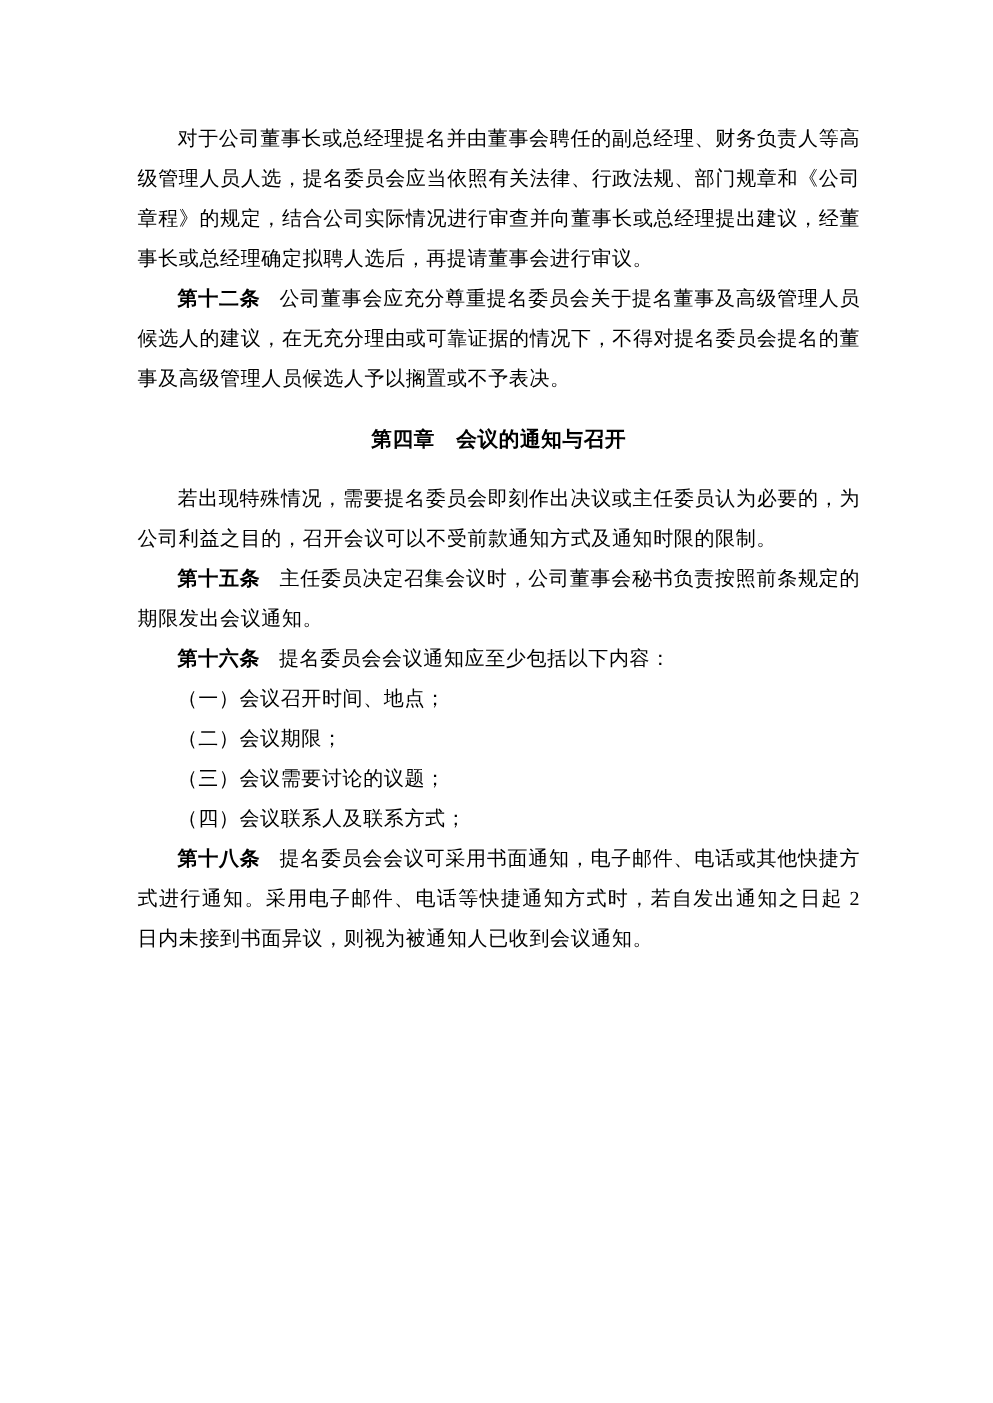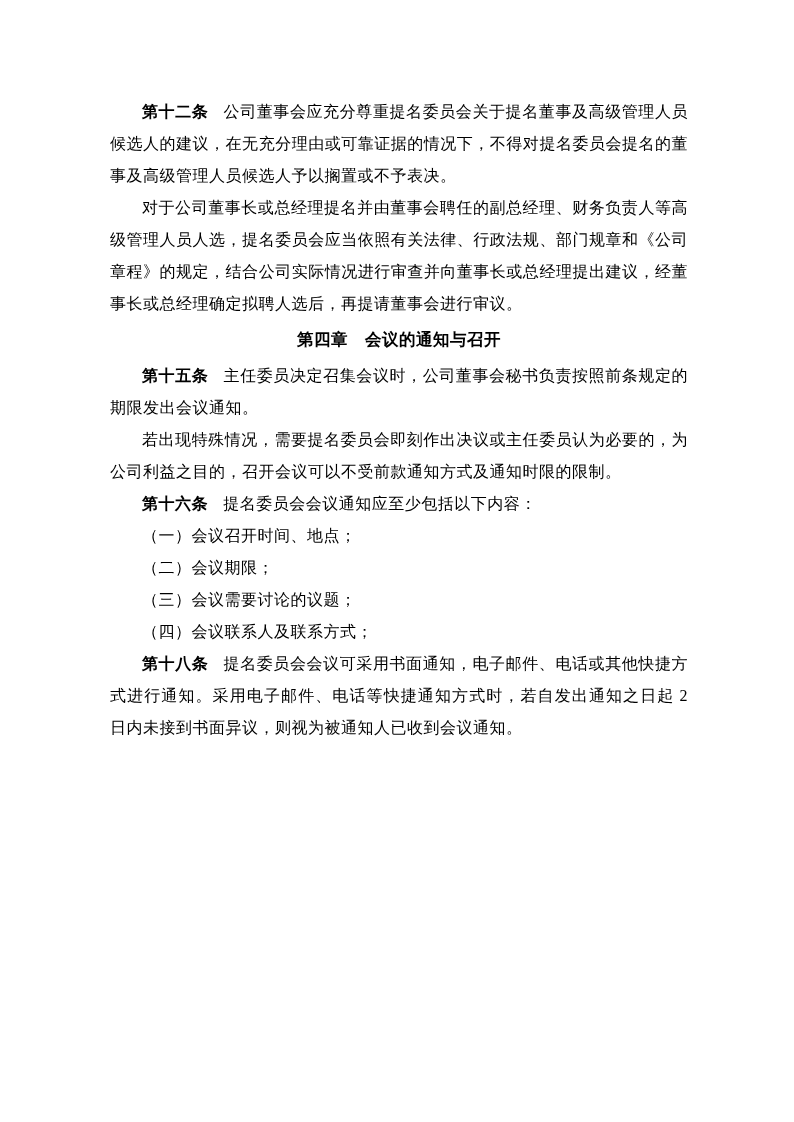--- a/index.html
+++ b/index.html
@@ -24,44 +24,44 @@
   .para {
     margin: 0;
     text-indent: 2em;
     text-align: justify;
   }
   .article-label {
     font-weight: 700;
     margin-right: 0.95em;
   }
   .chapter-heading {
-    margin: 4px;
+    margin: 16px;
     font-size: 16.5px;
     font-weight: 700;
     text-align: center;
     text-indent: 0;
     line-height: 32px;
   }
 </style>
 </head>
 <body>
 
 <div class="page">
 
+  <p class="para"><span>对于公司董事长或总经理提名并由董事会聘任的副总经理、财务负责人等高级管理人员人选，提名委员会应当依照有关法律、行政法规、部门规章和《公司章程》的规定，结合公司实际情况进行审查并向董事长或总经理提出建议，经董事长或总经理确定拟聘人选后，再提请董事会进行审议。</span></p>
+
   <p class="para"><span class="article-label">第十二条</span><span>公司董事会应充分尊重提名委员会关于提名董事及高级管理人员候选人的建议，在无充分理由或可靠证据的情况下，不得对提名委员会提名的董事及高级管理人员候选人予以搁置或不予表决。</span></p>
-
-  <p class="para"><span>对于公司董事长或总经理提名并由董事会聘任的副总经理、财务负责人等高级管理人员人选，提名委员会应当依照有关法律、行政法规、部门规章和《公司章程》的规定，结合公司实际情况进行审查并向董事长或总经理提出建议，经董事长或总经理确定拟聘人选后，再提请董事会进行审议。</span></p>
 
 
   <h2 class="chapter-heading">第四章　会议的通知与召开</h2>
 
 
+  <p class="para"><span>若出现特殊情况，需要提名委员会即刻作出决议或主任委员认为必要的，为公司利益之目的，召开会议可以不受前款通知方式及通知时限的限制。</span></p>
+
   <p class="para"><span class="article-label">第十五条</span><span>主任委员决定召集会议时，公司董事会秘书负责按照前条规定的期限发出会议通知。</span></p>
-
-  <p class="para"><span>若出现特殊情况，需要提名委员会即刻作出决议或主任委员认为必要的，为公司利益之目的，召开会议可以不受前款通知方式及通知时限的限制。</span></p>
 
   <p class="para"><span class="article-label">第十六条</span><span>提名委员会会议通知应至少包括以下内容：</span></p>
 
   <p class="para"><span>（一）会议召开时间、地点；</span></p>
 
   <p class="para"><span>（二）会议期限；</span></p>
 
   <p class="para"><span>（三）会议需要讨论的议题；</span></p>
 
   <p class="para"><span>（四）会议联系人及联系方式；</span></p>

